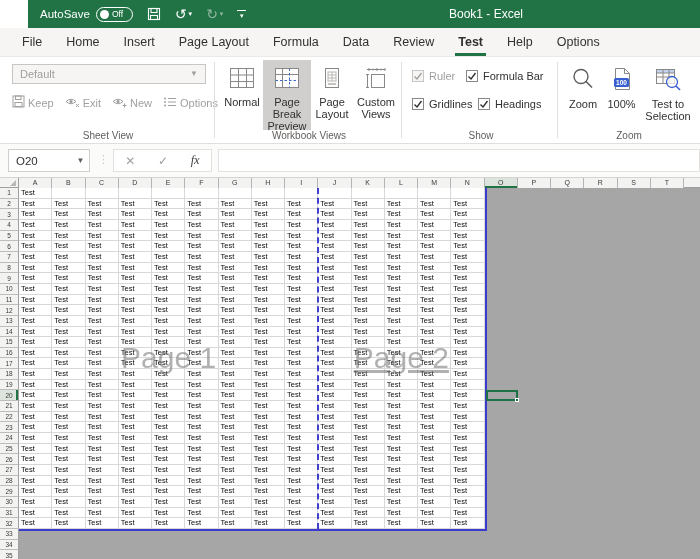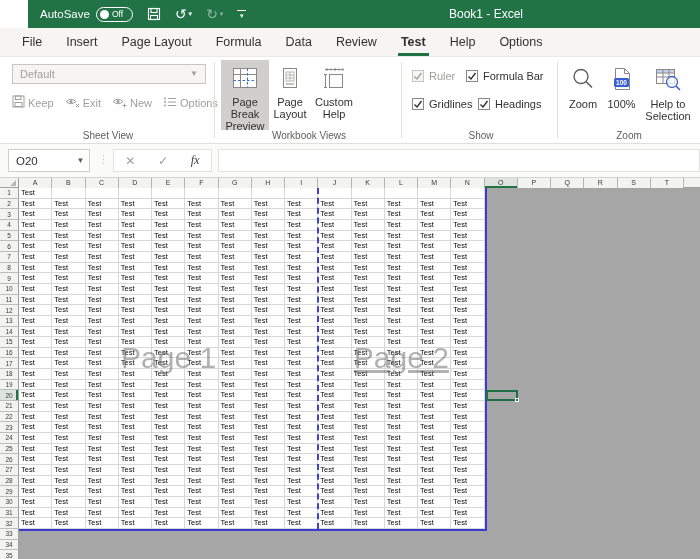--- a/index.html
+++ b/index.html
@@ -107,20 +107,21 @@
           <span class="bar"></span>
           <span class="car">▾</span>
         </span>
     </div>
     <div class="win-title">Book1 - Excel</div>
     <div class="avatar"></div>
   </div>
 
   <div class="tabrow" id="tabrow">
       <div class="tab">File</div>
+      <div class="tab">Home</div>
       <div class="tab">Insert</div>
       <div class="tab">Page Layout</div>
       <div class="tab">Formula</div>
       <div class="tab">Data</div>
       <div class="tab">Review</div>
       <div class="tab active">Test</div>
       <div class="tab">Help</div>
       <div class="tab">Options</div>
     </div>
 
@@ -165,20 +166,27 @@
               </svg></span>
             <span>Options</span>
           </div>
         </div>
       <div class="group-label">Sheet View</div>
     </div>
     <div class="vdiv" style="left:214px;"></div>
 
     <div class="group" style="left:219px; width:180px;">
       <div class="wv-buttons" id="wv-buttons">
+          <div class="big-btn" style="width: 42px;">
+            <span class="bicon"><svg width="26" height="22" viewBox="0 0 26 22">
+                <rect x="1.5" y="1.5" width="23" height="19" fill="#fdfdfd" stroke="#8a8886"></rect>
+                <path d="M9.5 1.5v19M17.5 1.5v19M1.5 8h23M1.5 14.5h23" stroke="#8a8886" fill="none"></path>
+              </svg></span>
+            <span>Normal</span>
+          </div>
           <div class="big-btn active" style="width: 48px;">
             <span class="bicon"><svg width="26" height="22" viewBox="0 0 26 22">
                 <rect x="1.5" y="1.5" width="23" height="19" fill="#fdfdfd" stroke="#8a8886"></rect>
                 <path d="M8.5 1.5v19M1.5 7.5h23" stroke="#8a8886" fill="none"></path>
                 <path d="M15.5 1.5v19" stroke="#3a6cc4" stroke-dasharray="2.5,2" fill="none"></path>
                 <path d="M1.5 13.5h23" stroke="#3a6cc4" stroke-dasharray="2.5,2" fill="none"></path>
               </svg></span>
             <span>Page Break Preview</span>
           </div>
           <div class="big-btn" style="width: 42px;">
@@ -190,21 +198,21 @@
               </svg></span>
             <span>Page Layout</span>
           </div>
           <div class="big-btn" style="width: 46px;">
             <span class="bicon"><svg width="26" height="22" viewBox="0 0 26 22">
                 <path d="M4 2.5h18" stroke="#8a8886"></path>
                 <path d="M6 1v3M10 1.5v2M14 1v3M18 1.5v2M22 1v3" stroke="#8a8886"></path>
                 <rect x="8.5" y="7.5" width="13" height="13" fill="#fdfdfd" stroke="#8a8886"></rect>
                 <path d="M4.5 7.5v13M3 7.5h3M3 20.5h3" stroke="#8a8886"></path>
               </svg></span>
-            <span>Custom Help</span>
+            <span>Custom Views</span>
           </div>
         </div>
       <div class="group-label">Workbook Views</div>
     </div>
     <div class="vdiv" style="left:401px;"></div>
 
     <div class="group" style="left:406px; width:150px;" id="show-group">
       <div class="group-label">Show</div>
     <div class="cb-item disabled" style="left: 6px; top: 12px;">
           <span class="cb-box">
@@ -260,21 +268,21 @@
             <span>100%</span>
           </div>
           <div class="big-btn" style="width: 56px;">
             <span class="bicon"><svg width="26" height="24" viewBox="0 0 26 24">
                 <rect x="1.5" y="2.5" width="18" height="14" fill="#fdfdfd" stroke="#8a8886"></rect>
                 <rect x="1.5" y="2.5" width="18" height="3.5" fill="#c3d3ef" stroke="#8a8886"></rect>
                 <path d="M8 2.5v14M14 2.5h0v14M1.5 10h18" stroke="#8a8886"></path>
                 <circle cx="17" cy="15" r="5.5" fill="rgba(255,255,255,0.7)" stroke="#3a5fd0" stroke-width="1.3"></circle>
                 <path d="M21 19l4 4" stroke="#3a5fd0" stroke-width="1.6"></path>
               </svg></span>
-            <span>Help to Selection</span>
+            <span>Test to Selection</span>
           </div>
         </div>
       <div class="group-label">Zoom</div>
     </div>
   </div>
 
   <div class="formulabar">
     <div class="namebox">
       <span class="val">O20</span>
       <span class="nb-caret">▼</span>

